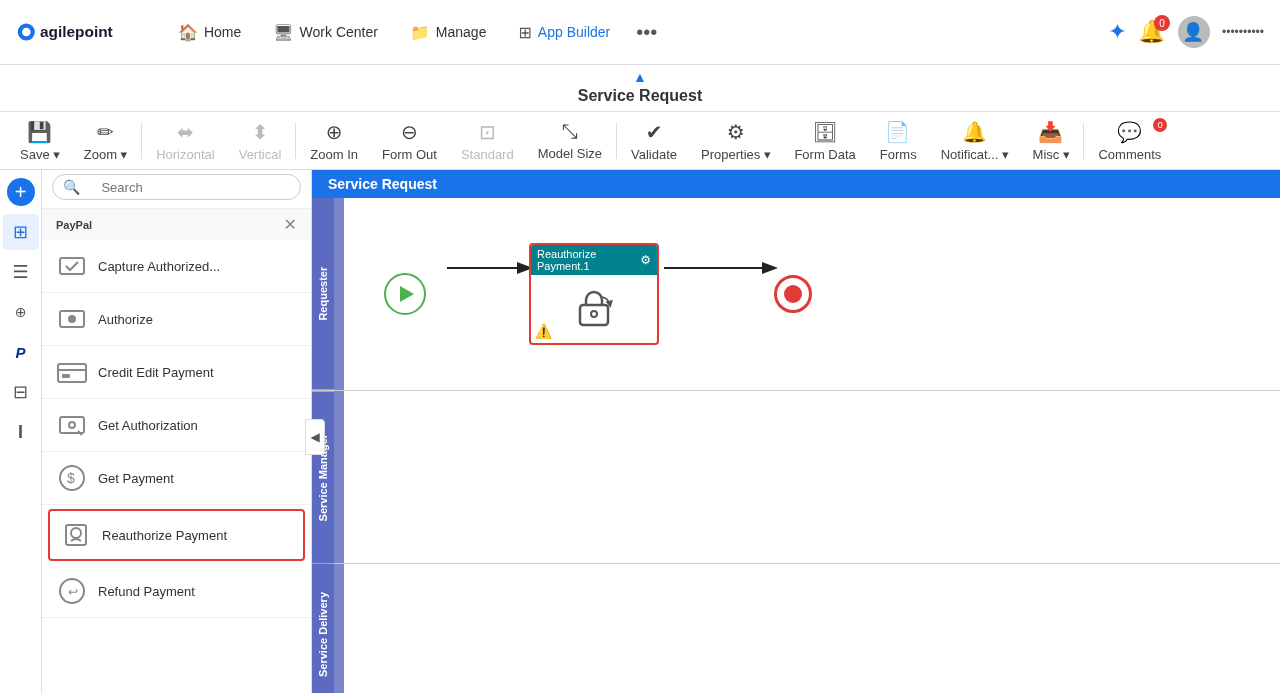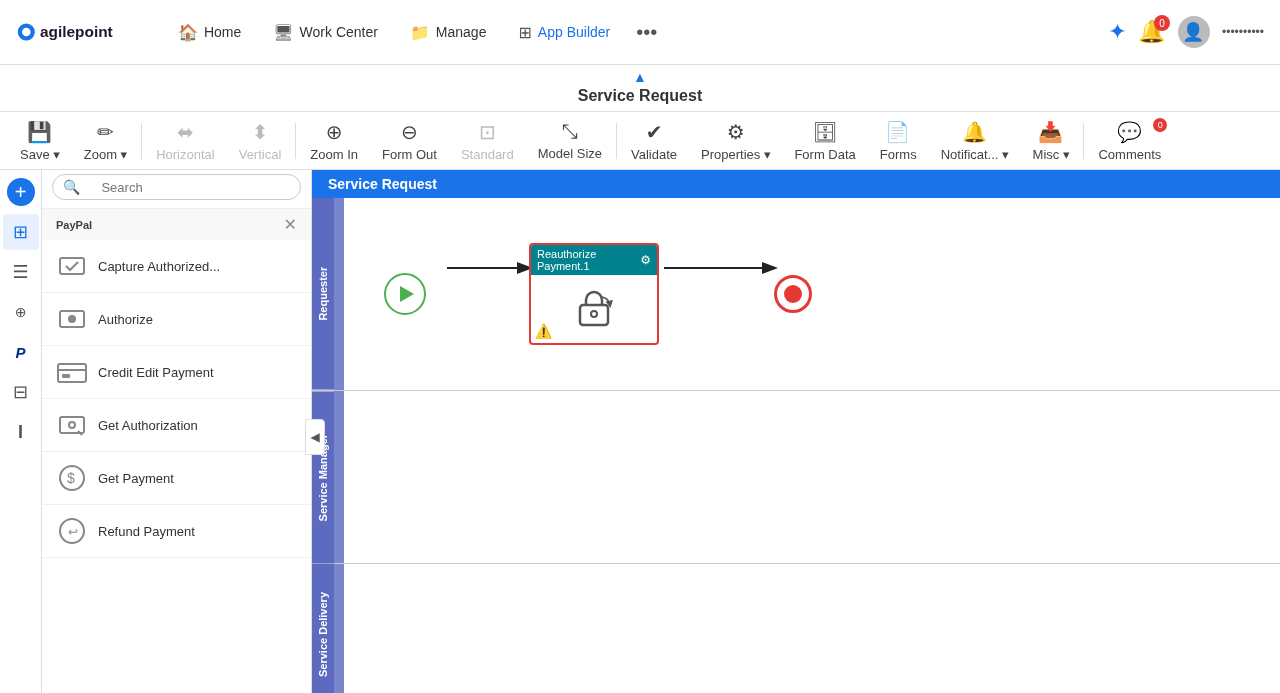--- a/index.html
+++ b/index.html
@@ -379,20 +379,28 @@
       </div>
 
       <div class="activity-item">
         <svg class="activity-icon" viewBox="0 0 32 32">
           <circle cx="16" cy="16" r="12" fill="none" stroke="#888" stroke-width="2"></circle>
           <text x="11" y="21" font-size="14" fill="#888">$</text>
         </svg>
         <span>Get Payment</span>
       </div>
 
+      <div class="activity-item selected">
+        <svg class="activity-icon" viewBox="0 0 32 32">
+          <rect x="6" y="6" width="20" height="20" rx="2" fill="none" stroke="#888" stroke-width="2"></rect>
+          <circle cx="16" cy="14" r="5" fill="none" stroke="#888" stroke-width="2"></circle>
+          <path d="M11 22 Q16 18 21 22" stroke="#888" stroke-width="2" fill="none"></path>
+        </svg>
+        <span>Reauthorize Payment</span>
+      </div>
 
       <div class="activity-item">
         <svg class="activity-icon" viewBox="0 0 32 32">
           <circle cx="16" cy="16" r="12" fill="none" stroke="#888" stroke-width="2"></circle>
           <text x="12" y="21" font-size="12" fill="#888">↩</text>
         </svg>
         <span>Refund Payment</span>
       </div>
     </div>
 

